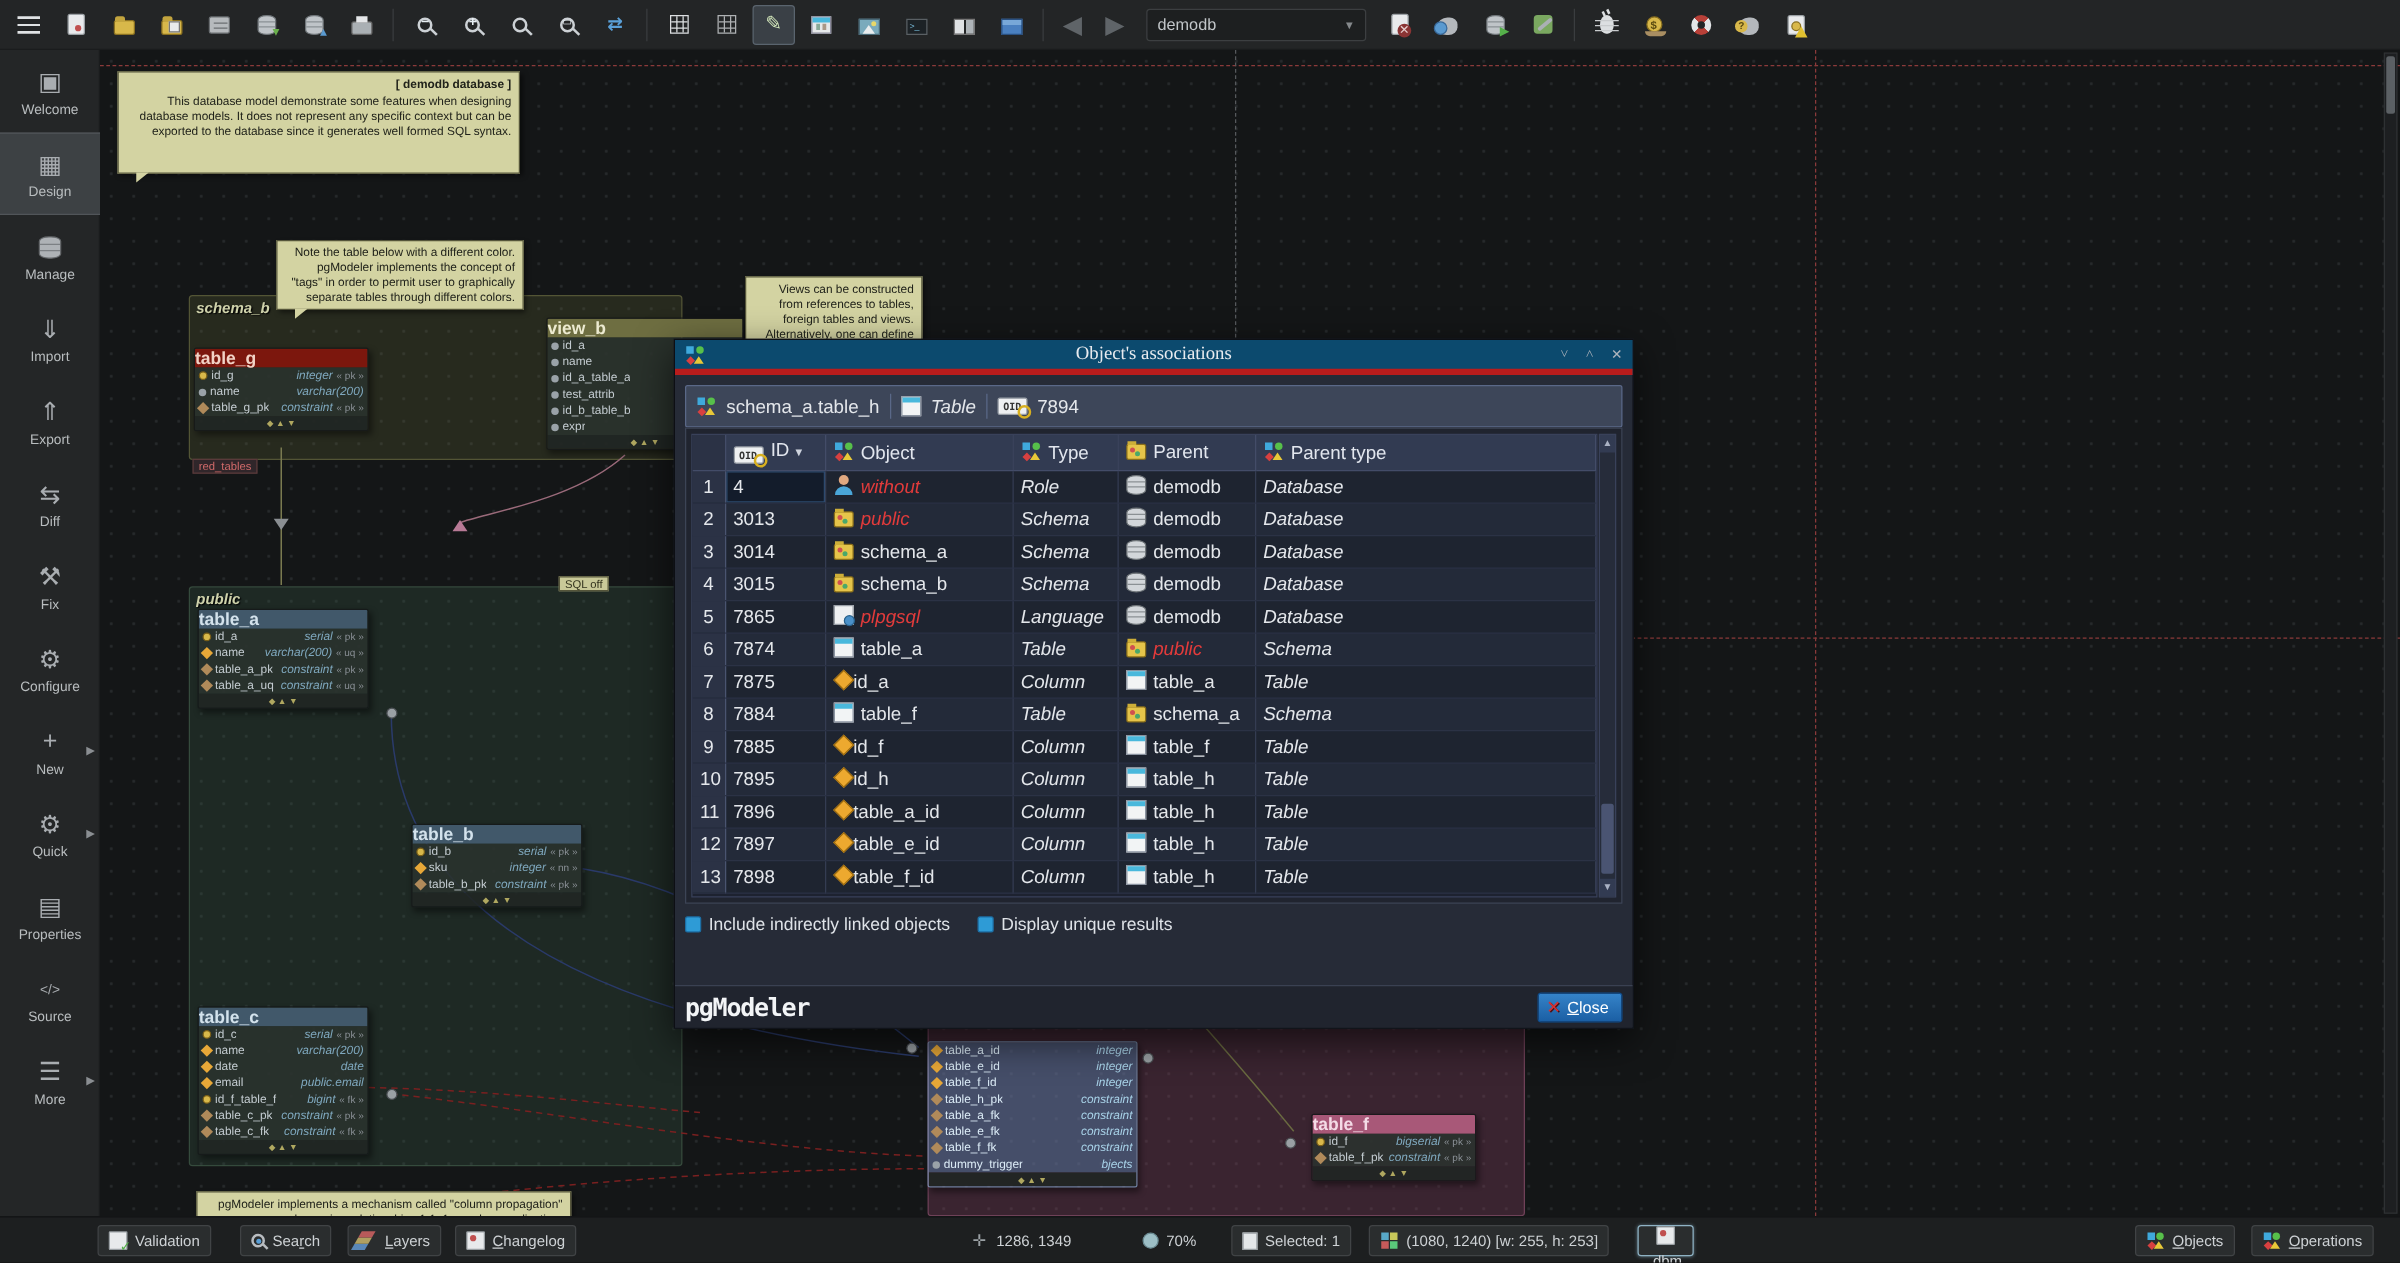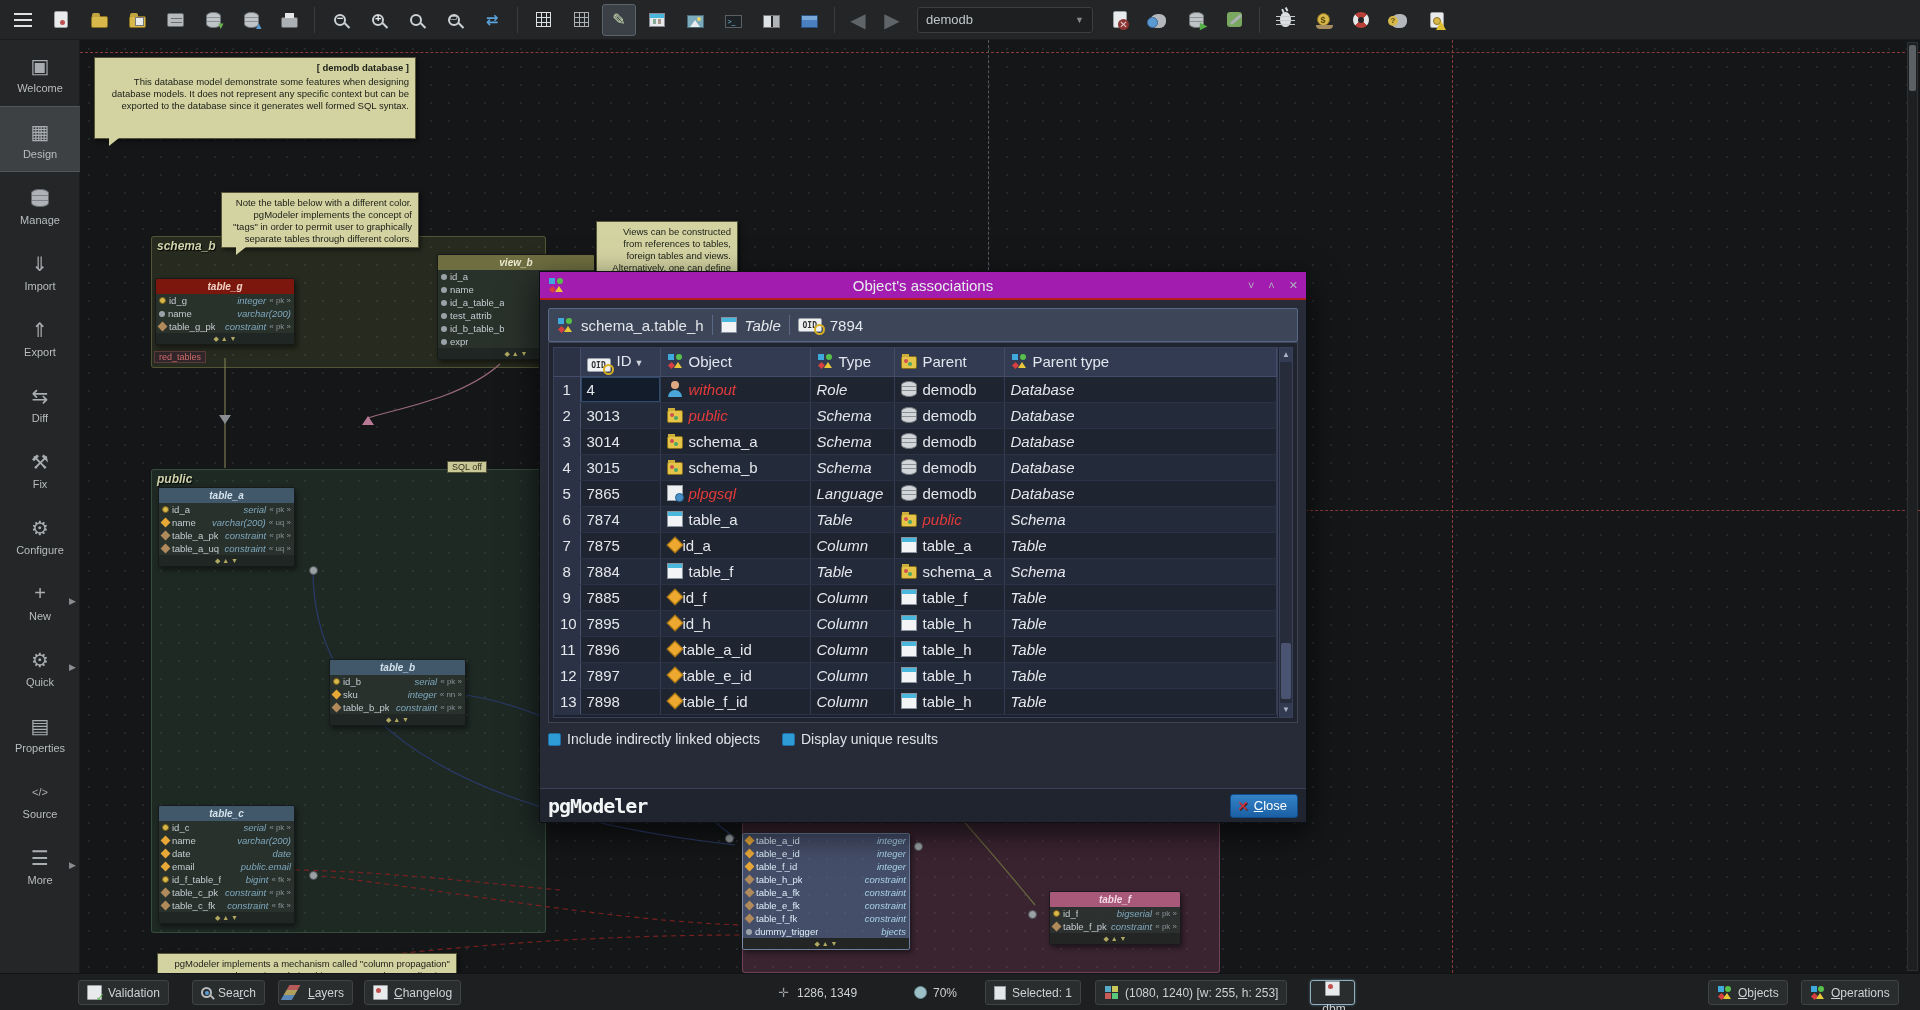--- a/index.html
+++ b/index.html
@@ -110,24 +110,24 @@
   .note::after { content:""; position:absolute; left:14px; bottom:-8px; border-left:10px solid #d3d3a2; border-bottom:8px solid transparent; }
   .note .note-title { font-weight:bold; display:block; margin-bottom:2px; }
   .grp { position:absolute; border-radius:3px; z-index:11;}
   .grp-olive { background:rgba(110,115,60,.22); border:1px solid rgba(150,150,90,.4); }
   .grp-green { background:rgba(60,100,75,.25); border:1px solid rgba(100,140,110,.35); }
   .grp-pink  { background:rgba(150,70,105,.30); border:1px solid rgba(190,110,150,.4); }
   .grp-label { position:absolute; left:5px; top:2px; font-style:italic; font-weight:bold;
     font-size:12px; color:#cfd2ab; text-shadow:1px 1px 1px #000; }
   .cv-badge { position:absolute; background:#c9c998; color:#33331d; font-size:9px; padding:0 4px;
     border:1px solid #55553a; z-index:15; }
-  .cv-badge.tag { background:#30262a; color:#d06a6a; border-color:#5a3a3a; }
+  .cv-badge.tag { background:#30262a; color:#d06a6a; border-color:#5a3a3a;margin-top:16px; }
   .cv-table { position:absolute; z-index:13; border:1px solid rgba(20,22,24,.8);
     box-shadow:2px 3px 5px rgba(0,0,0,.45); font-size:9.5px; border-radius:2px; overflow:hidden;}
-  .cv-th { height:15px; font-weight:bold; font-style:italic; text-align:center; font-size:10px;
+  .cv-th { height:15px; font-weight:bold; text-align:left; font-size:14px;
     line-height:15px; }
   .cv-rows { background:rgba(42,50,46,.88); }
   .cv-row { display:flex; align-items:center; height:13px; padding:0 3px; gap:3px; color:#c4ccd1; }
   .cv-row .rn { white-space:nowrap; overflow:hidden; }
   .cv-row .rt { font-style:italic; color:#7fa8be; margin-left:auto; white-space:nowrap; }
   .cv-row .rf { color:#8a9096; font-size:8px; white-space:nowrap; }
   .cv-foot { height:11px; display:flex; align-items:center; justify-content:center; gap:6px;
     color:#b0a860; font-size:7px; background:rgba(32,38,35,.9); }
   .th-red { background:#7c170d; color:#f2d3c6; }
   .th-slate { background:#41586a; color:#d3e2ec; }
@@ -146,22 +146,22 @@
   .tri { position:absolute; width:0; height:0; z-index:16; }
   #cv-svg { position:absolute; left:0; top:0; width:1840px; height:933px; z-index:12; }
   .cv-scroll { position:absolute; right:2px; top:2px; bottom:2px; width:11px; background:#1d1f21;
     border:1px solid #2e3133; z-index:17;}
   .cv-scroll .thumb { position:absolute; top:2px; left:1px; width:7px; height:46px; background:#5b6064; border-radius:2px;}
 
   
   #dialog { position:absolute; left:539px; top:271px; width:768px; height:552px;
     background:#262b37; border:1px solid #0d0f14; box-shadow:0 10px 30px rgba(0,0,0,.65);
     z-index:60; color:#e4e7eb; }
-  .dlg-title { height:28px; background:#a21caf; display:flex; align-items:center; padding:0 8px;
-    border-bottom:2px solid #b91c1c; }
+  .dlg-title { height:28px; background:#0c4a6e; display:flex; align-items:center; padding:0 8px;
+    border-bottom:5px solid #b91c1c;font-family:Liberation Serif, serif; }
   .dlg-title .t { position:absolute; left:0; right:0; text-align:center; font-size:15px; color:#e8ebef; pointer-events:none;}
   .dlg-tbtns { margin-left:auto; display:flex; gap:14px; color:#aeb4bc; font-size:11px; z-index:2;}
   .dlg-body { padding:8px; }
   .obj-header { height:34px; background:#3d4659; border:1px solid #5a6888; border-radius:2px;
     display:flex; align-items:center; padding:0 8px; gap:8px; font-size:15px; }
   .obj-sep { width:1px; height:20px; background:#5a6888; }
   .italic { font-style:italic; }
   .tabs { display:flex; margin-top:8px; height:27px; }
   .tab { display:flex; align-items:center; gap:6px; padding:0 14px; font-size:15px;
     border:1px solid #3c4456; border-bottom:none; border-radius:3px 3px 0 0; background:#1f2430; color:#c9ced6; margin-right:2px;}

